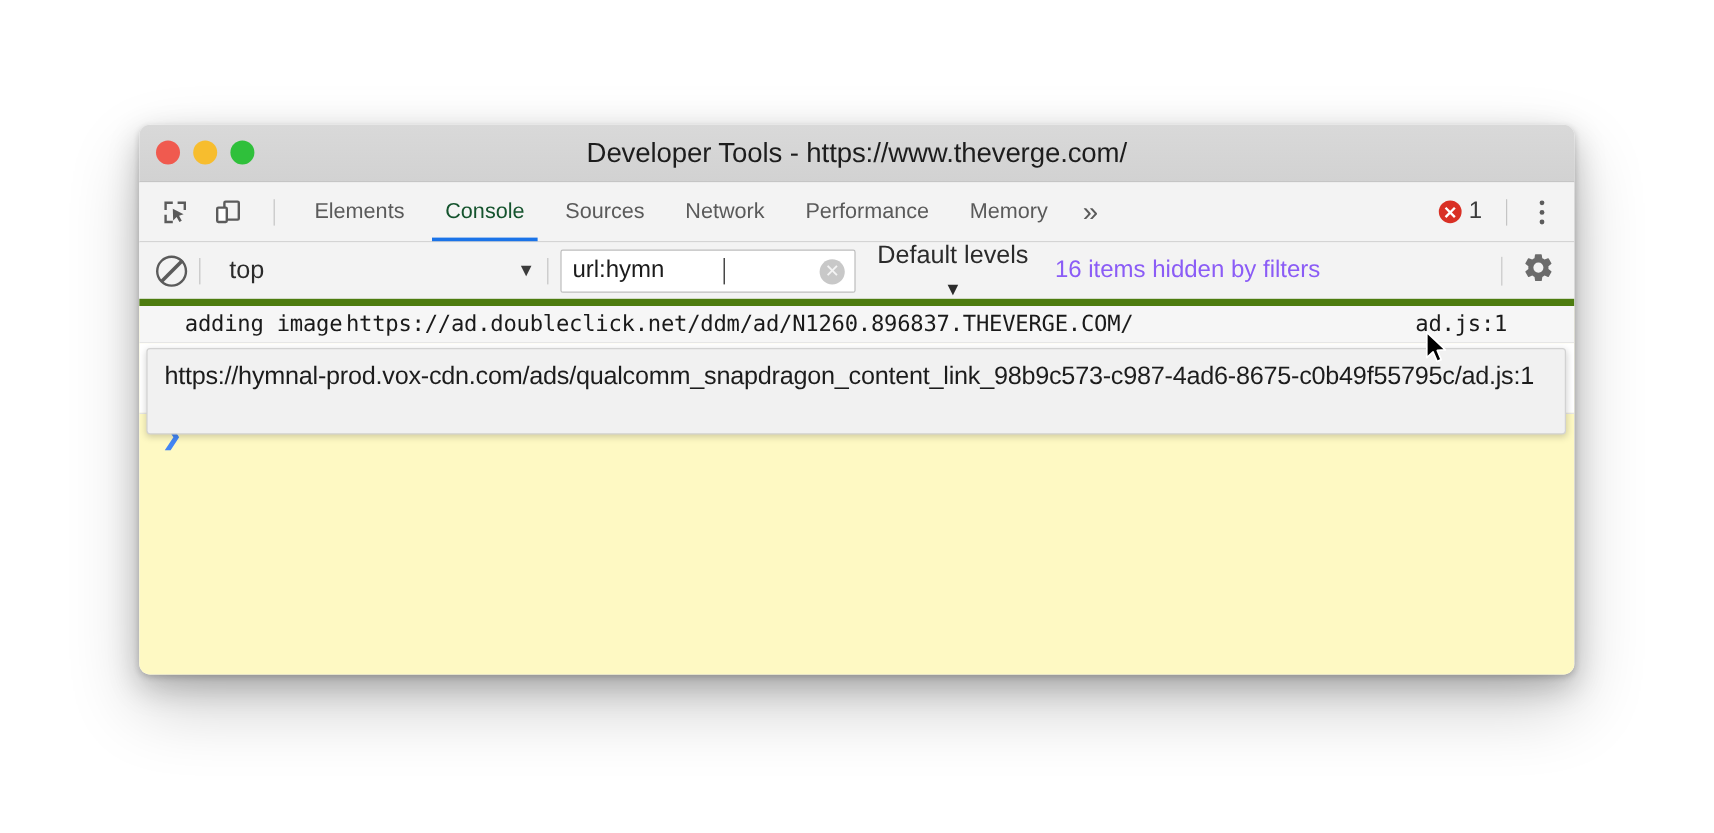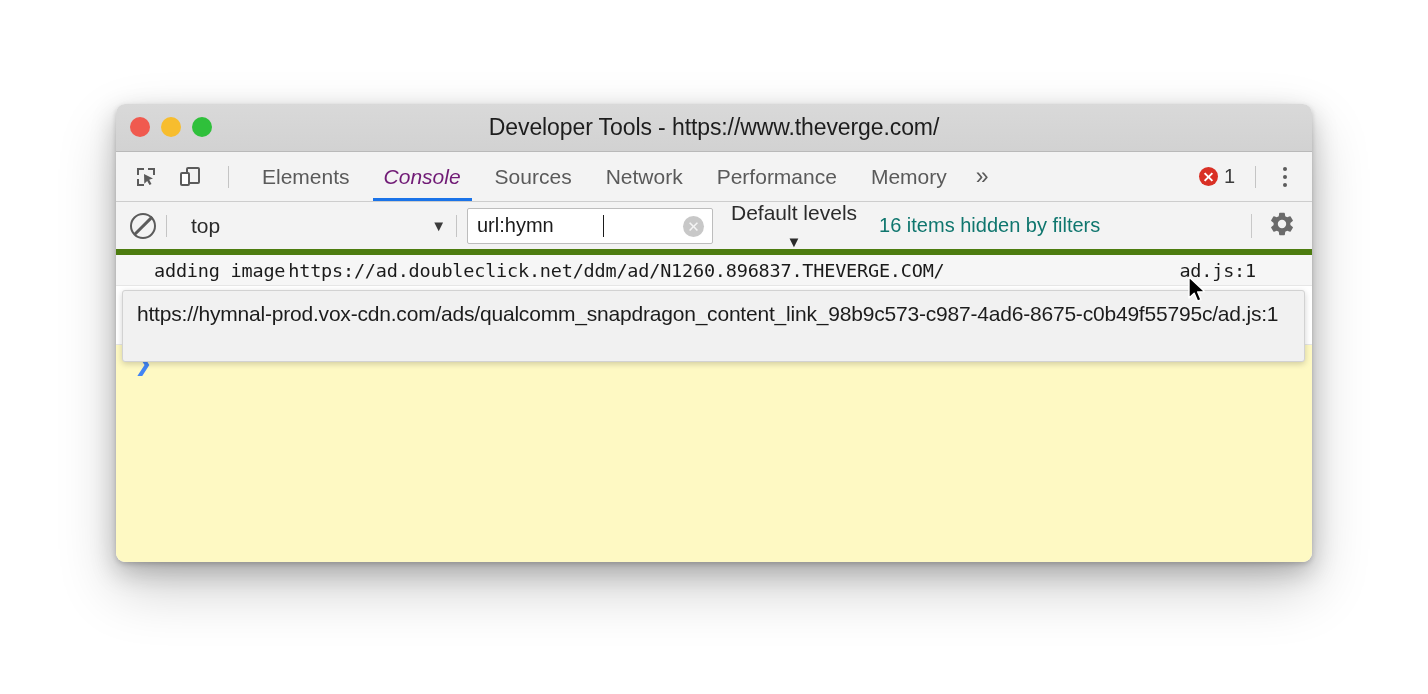--- a/index.html
+++ b/index.html
@@ -96,30 +96,29 @@
     margin: 0 10px;
   }
   .tabs {
     display: flex;
     align-items: center;
     height: 49px;
     margin-left: 6px;
   }
   .tab {
     position: relative;
-    font-size: 21px;
+    font-size: 18px;
     color: #5a5a5a;
     padding: 0 17px;
     height: 49px;
     line-height: 49px;
     white-space: nowrap;
   }
   .tab.active {
-    color: #701a75;
-    font-style: italic;
+    color: #14532d;
   }
   .tab.active::after {
     content: "";
     position: absolute;
     left: 6px; right: 6px;
     bottom: 0;
     height: 3px;
     background: #1a73e8;
   }
   .tab.more {
@@ -257,21 +256,21 @@
     gap: 8px;
     margin-left: 18px;
     font-size: 21px;
     color: #2b2b2b;
     white-space: nowrap;
     flex-direction: column;
   }
   .hidden-count {
     margin-left: 22px;
     font-size: 20px;
-    color: #0f766e;
+    color: #8b5cf6;
     white-space: nowrap;
   }
   .gear-wrap {
     margin-left: auto;
     padding-right: 16px;
     display: flex;
     align-items: center;
   }
   .gear-div {
     width: 1px; height: 24px; background: #c8c8c8; margin-right: 16px;

